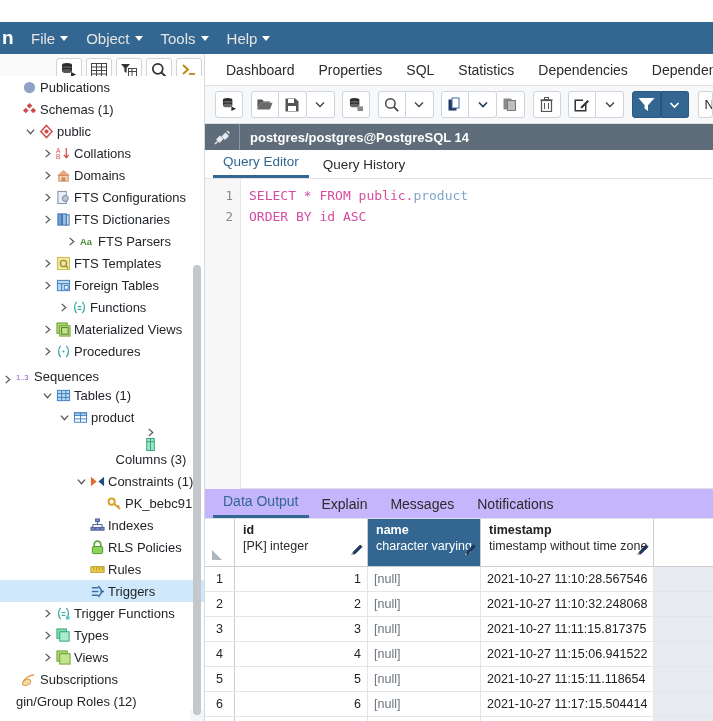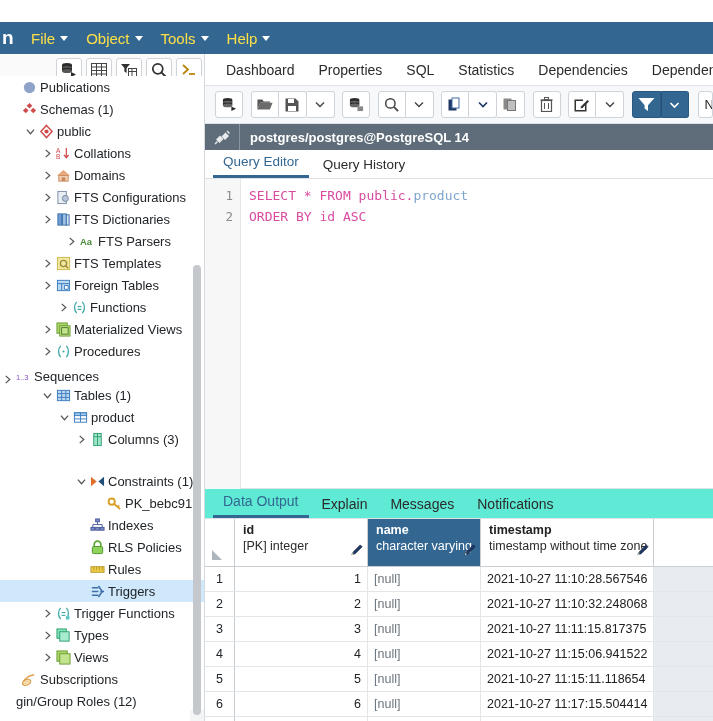--- a/index.html
+++ b/index.html
@@ -19,21 +19,21 @@
     position: absolute; left: 0; top: 22px; width: 713px; height: 32px;
     background: #336791;
     display: flex; align-items: center;
   }
   .brand-cut {
     color: #ffffff; font-size: 19px; font-weight: bold;
     padding-left: 2px; width: 22px; overflow: hidden;
     font-family: "Liberation Sans", sans-serif;
   }
   .menu-item {
-    color: #fde047; font-size: 15px; padding: 2px 9px;
+    color: #e5e5e5; font-size: 15px; padding: 2px 9px;
     display: flex; align-items: center; gap: 5px; cursor: default;
   }
   .caret-d {
     display: inline-block; width: 0; height: 0;
     border-left: 4px solid transparent; border-right: 4px solid transparent;
     border-top: 5px solid #ffffff;
   }
   .topstrip {
     position: absolute; left:0; top:0; width: 713px; height: 22px;
     background: #ffffff;
@@ -147,21 +147,21 @@
   }
   .ed-code { position: absolute; left: 44px; top: 0; }
   .ed-line { height: 21px; line-height: 21px; white-space: pre; }
   .kw { color: #d84ba0; }
   .op { color: #d84ba0; }
   .ident { color: #7ea6cc; }
   .plain { color: #d84ba0; }
 
   .out-tabs {
     position: absolute; left: 0; top: 435px; width: 508px; height: 30px;
-    background: #5eead4; border-bottom: 1px solid #dee2e6;
+    background: #c4b5fd; border-bottom: 1px solid #dee2e6;
     display: flex; align-items: flex-end; padding-left: 8px; gap: 3px;
   }
   .out-tab { font-size: 14px; color: #2b2b2b; padding: 3px 10px 6px; cursor: pointer; }
   .out-tab.active { color: #336791; border-bottom: 3px solid #336791; }
 
   
   .grid { position: absolute; left: 0; top: 465px; width: 508px; height: 256px; background: #fff; }
   .grid-head { display: flex; height: 48px; border-bottom: 1px solid #c9ced3; }
   .gh {
     border-right: 1px solid #c9ced3; position: relative;
@@ -491,21 +491,21 @@
         <span class="tico">
           <svg width="15" height="15" viewBox="0 0 16 16">
             <rect x="1.5" y="3" width="13" height="10" fill="#ffffff" stroke="#3b7cbf"></rect>
             <rect x="1.5" y="3" width="13" height="3" fill="#9ec9ea" stroke="#3b7cbf"></rect>
             <line x1="1.5" y1="9.5" x2="14.5" y2="9.5" stroke="#3b7cbf"></line>
             <line x1="8" y1="3" x2="8" y2="13" stroke="#3b7cbf"></line>
           </svg>
         </span>
         <span class="tlabel">product</span>
       </div>
-      <div class="tree-row" style="padding-left: 74px;">
+      <div class="tree-row" style="padding-left: 74px; flex-direction: column;">
         <span class="arrow">
           <svg width="9" height="9" viewBox="0 0 10 10">
             <path d="M3 1 L7.5 5 L3 9" fill="none" stroke="#555" stroke-width="1.4"></path>
           </svg>
         </span>
         <span class="tico">
           <svg width="15" height="15" viewBox="0 0 16 16">
             <rect x="4" y="1.5" width="8" height="13" fill="#9fe6c8" stroke="#2f9e73"></rect>
             <line x1="4" y1="5" x2="12" y2="5" stroke="#2f9e73"></line>
             <line x1="8" y1="1.5" x2="8" y2="14.5" stroke="#2f9e73"></line>

